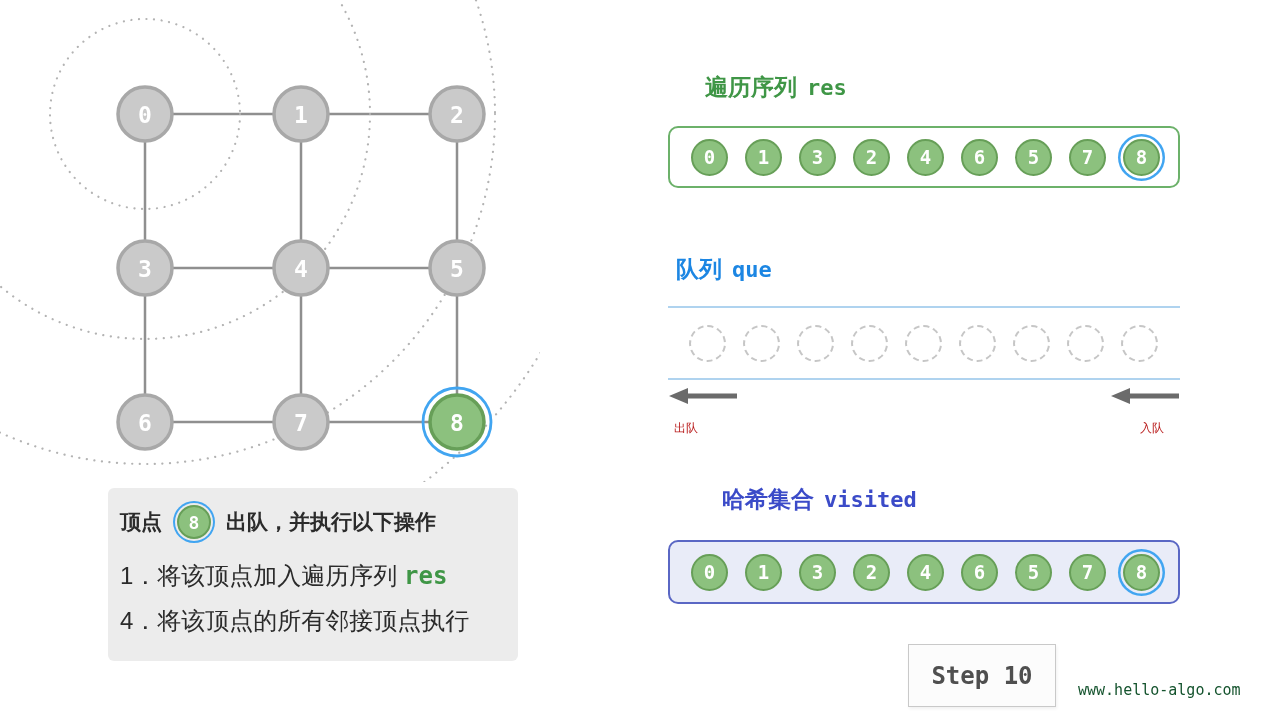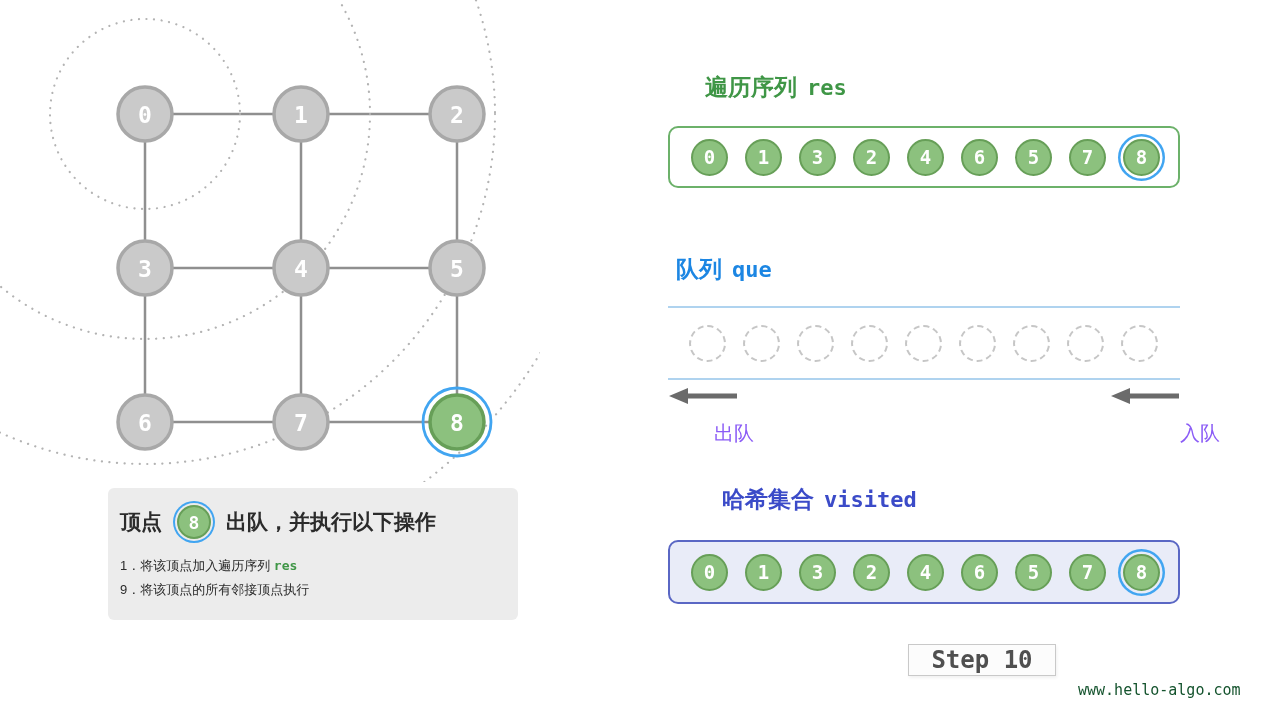--- a/index.html
+++ b/index.html
@@ -18,21 +18,21 @@
 
   
   .info-box{position:absolute;left:108px;top:488px;width:410px;box-sizing:border-box;
     background:#ECECEC;border-radius:6px;padding:17px 12px 19px;color:#2B2B2B;}
   .info-head{display:flex;align-items:center;gap:11px;font-size:21px;font-weight:bold;}
   .mini-chip{width:34px;height:34px;border-radius:50%;flex:0 0 auto;
     background:var(--node-green-fill);border:2px solid var(--node-green-stroke);
     box-shadow:0 0 0 2px #ECECEC,0 0 0 4px var(--highlight-ring);
     color:#fff;font-family:"DejaVu Sans Mono",monospace;font-weight:bold;font-size:18px;
     display:flex;align-items:center;justify-content:center;box-sizing:border-box;margin:0 4px;}
-  .info-lines{margin-top:15px;font-size:13px;line-height:1.82;}
+  .info-lines{margin-top:15px;font-size:24px;line-height:1.82;}
   .code{font-family:"DejaVu Sans Mono",monospace;font-weight:bold;}
   .code.green{color:var(--res-accent);}
   .code.blue{color:var(--que-accent);}
   .code.indigo{color:var(--visited-accent);}
   .indent{padding-left:48px;}
 
   
   .sec-title{position:absolute;font-weight:bold;font-size:23px;display:flex;gap:10px;align-items:baseline;}
   .sec-title .code{font-size:22px;}
   .res-title{left:705px;top:72px;color:var(--res-accent);}
@@ -51,25 +51,25 @@
   .res-box{position:absolute;left:668px;top:126px;width:512px;height:62px;box-sizing:border-box;
     border:2px solid #6CB16A;border-radius:10px;background:#fff;}
   .queue-box{position:absolute;left:668px;top:306px;width:512px;height:74px;box-sizing:border-box;
     border-top:2px solid #AFD3EF;border-bottom:2px solid #AFD3EF;}
   .visited-box{position:absolute;left:668px;top:540px;width:512px;height:64px;box-sizing:border-box;
     border:2px solid #5A67C4;border-radius:10px;background:var(--visited-bg);}
 
   .arrow{position:absolute;top:386px;width:70px;height:20px;}
   .arrow.left{left:668px;}
   .arrow.right{left:1110px;}
-  .flow-label{position:absolute;top:420px;font-size:20px;color:#8b5cf6;margin-left:40px;}
+  .flow-label{position:absolute;top:420px;font-size:12px;color:#b91c1c;}
   .flow-label.deq{left:674px;}
   .flow-label.enq{left:1140px;}
 
-  .step-box{position:absolute;left:908px;top:644px;width:148px;height:32px;box-sizing:border-box;
+  .step-box{position:absolute;left:908px;top:644px;width:148px;height:63px;box-sizing:border-box;
     background:#FCFCFC;border:1.5px solid #C9C9C9;box-shadow:1px 2px 3px rgba(0,0,0,0.06);
     display:flex;align-items:center;justify-content:center;
     font-family:"DejaVu Sans Mono",monospace;font-weight:bold;font-size:24px;color:#4F4F4F;}
   .watermark{position:absolute;left:1078px;top:681px;font-family:"DejaVu Sans Mono",monospace;
     font-size:15px;color:#14532d;}
 </style>
 </head>
 <body>
 
 <div id="canvas">
@@ -117,21 +117,21 @@
       <span>顶点</span>
       <span class="mini-chip">8</span>
       <span>出队，并执行以下操作</span>
     </div>
     <div class="info-lines">
       <div>
         <span>1．将该顶点加入遍历序列</span>
         <span class="code green">res</span>
       </div>
       <div>
-        <span>9．将该顶点的所有邻接顶点执行</span>
+        <span>4．将该顶点的所有邻接顶点执行</span>
       </div>
     </div>
   </div>
 
   <div class="sec-title res-title">
     <span>遍历序列</span>
     <span class="code">res</span>
   </div>
   <div class="res-box">
     <div class="chip-row">

